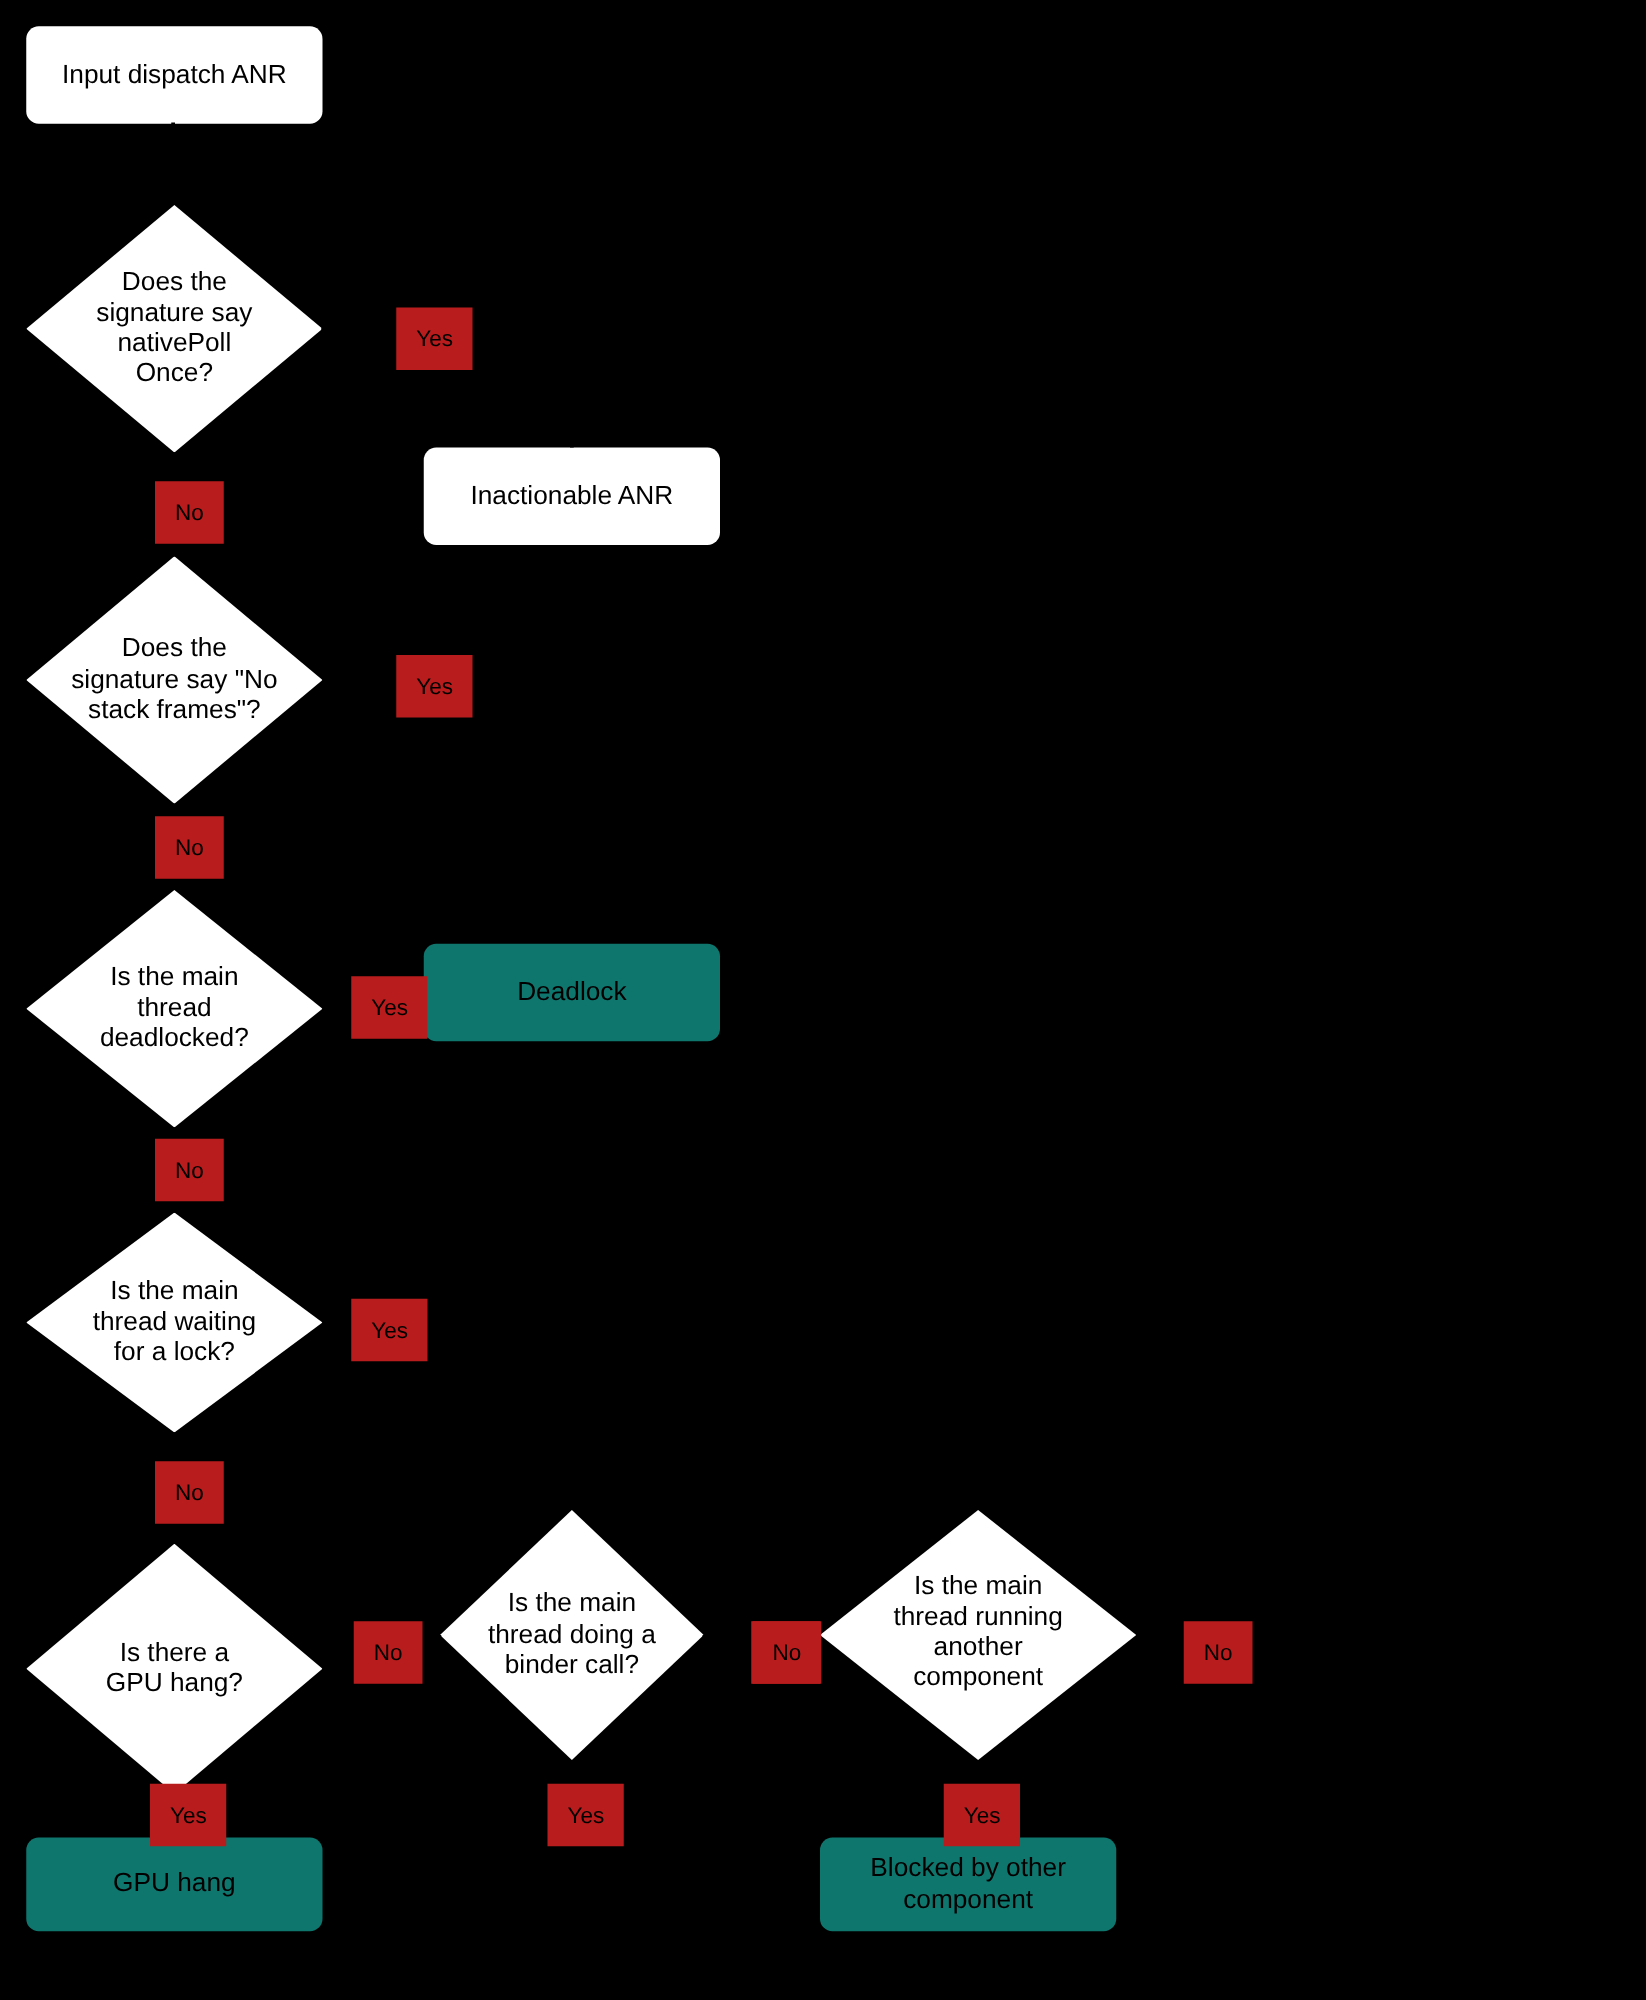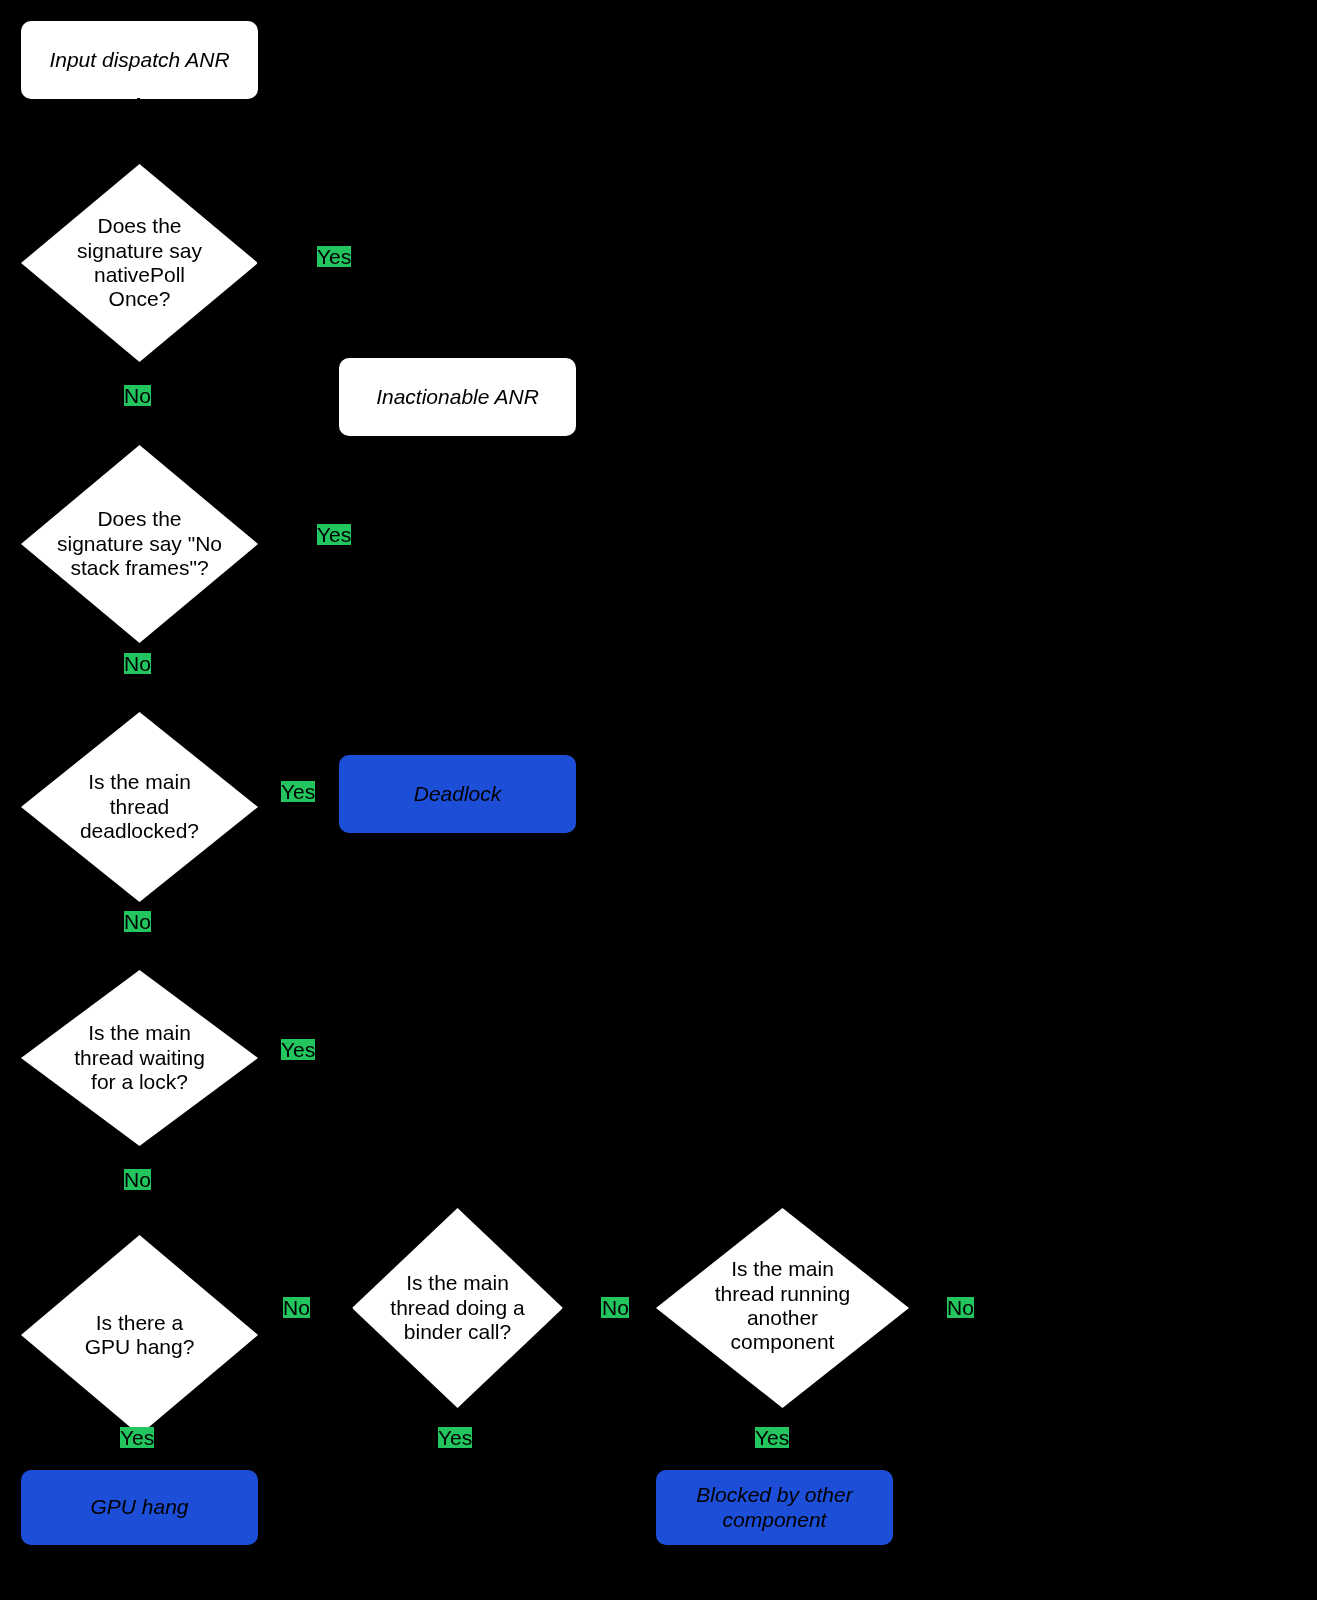--- a/index.html
+++ b/index.html
@@ -17,29 +17,28 @@
   }
   .node {
     position: absolute;
     box-sizing: border-box;
     display: flex;
     align-items: center;
     justify-content: center;
     text-align: center;
     color: #000000;
     line-height: 1.16;
-    font-style: italic;
   }
   .box {
     border-radius: 10px;
     font-size: 21px;
   }
   .box.start   { background: #ffffff; }
   .box.bad     { background: #ffffff; }
-  .box.result  { background: #1d4ed8; }
+  .box.result  { background: #0f766e; }
 
   .diamond-wrap {
     position: absolute;
     display: flex;
     align-items: center;
     justify-content: center;
   }
   .diamond-shape {
     position: absolute;
     inset: 0;
@@ -50,25 +49,25 @@
     position: relative;
     z-index: 2;
     text-align: center;
     color: #000000;
     font-size: 21px;
     line-height: 1.16;
     white-space: pre-line;
   }
   .edge-label {
     position: absolute;
-    background: #22c55e;
+    background: #b91c1c;
     color: #000000;
-    font-size: 21px;
+    font-size: 18px;
     line-height: 1.0;
-    padding: 0;
+    padding: 16px;
     white-space: nowrap;
     overflow: visible;
     display: block;
     z-index: 5;
   }
   .connector {
     position: absolute;
     background: #000000;
     z-index: 1;
   }

